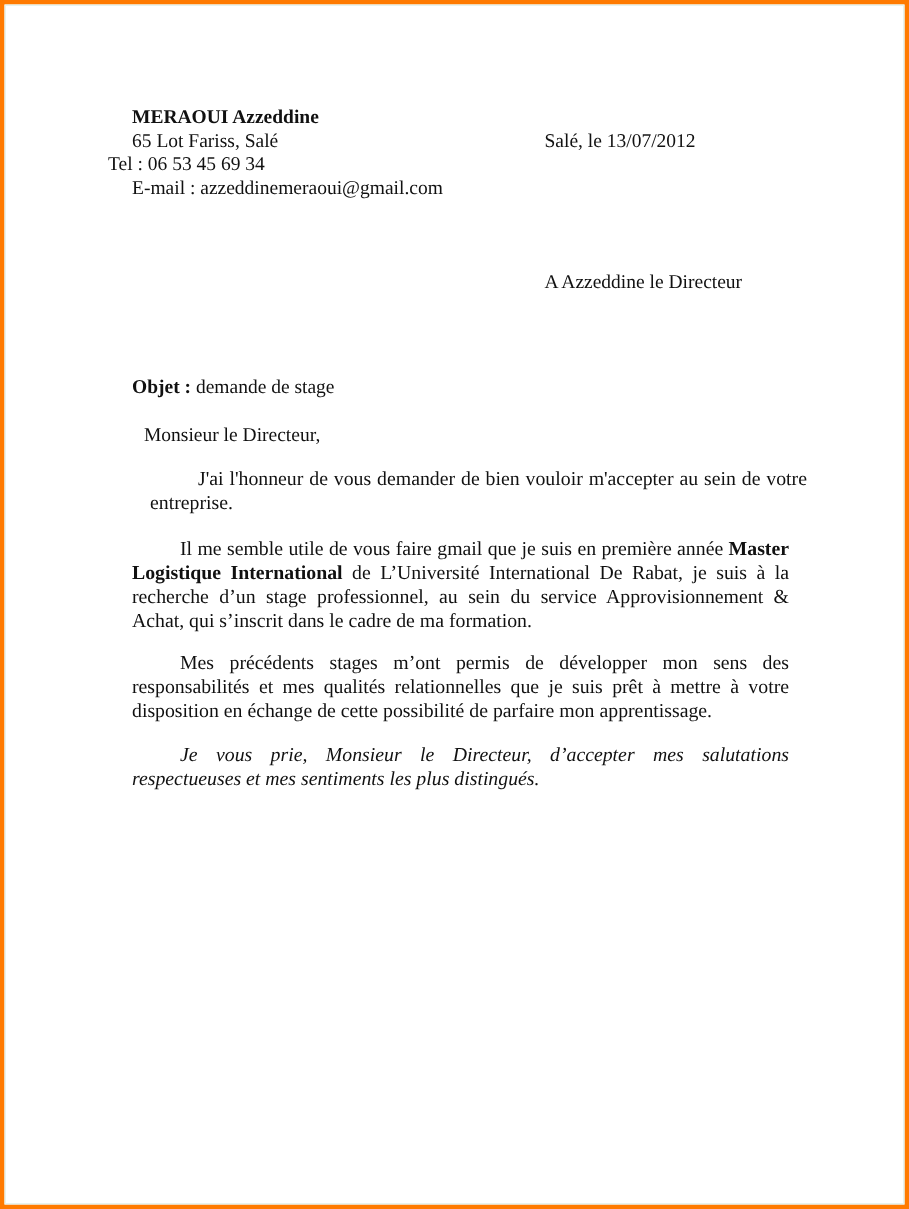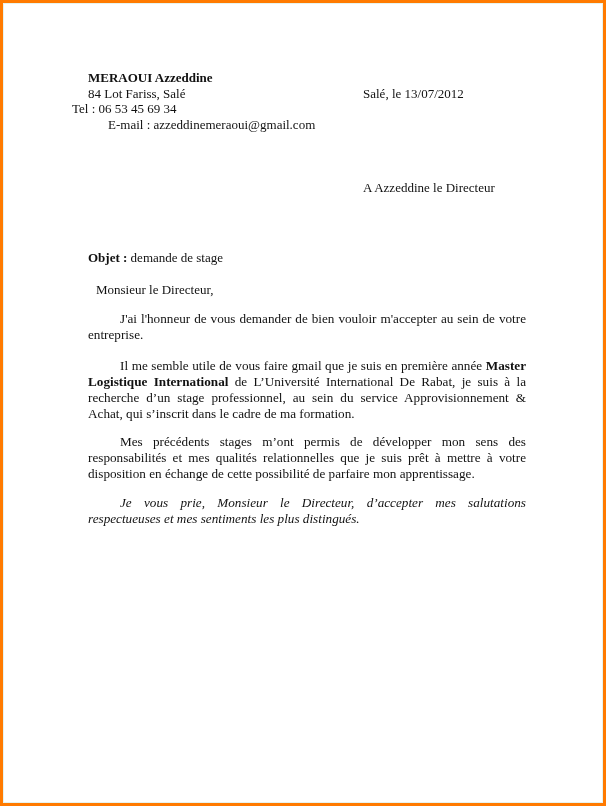--- a/index.html
+++ b/index.html
@@ -48,36 +48,36 @@
 </style>
 </head>
 <body>
 
 <div class="page-frame"></div>
 
 <div>
 
   <div>
     <div class="line bold" style="left:88px; top:70px;">MERAOUI Azzeddine</div>
-    <div class="line" style="left:88px; top:86px;">84 Lot Fariss, Salé</div>
+    <div class="line" style="left:88px; top:86px;">65 Lot Fariss, Salé</div>
     <div class="line" style="left:72px; top:101px;">Tel : 06 53 45 69 34</div>
-    <div class="line" style="left:88px; top:117px;margin-left:20px;">E-mail : azzeddinemeraoui@gmail.com</div>
+    <div class="line" style="left:88px; top:117px;">E-mail : azzeddinemeraoui@gmail.com</div>
   </div>
 
   <div class="line" style="left:363px; top:86px;">Salé, le 13/07/2012</div>
 
   <div class="line" style="left:363px; top:180px;">A Azzeddine le Directeur</div>
 
   <div class="line" style="left:88px; top:250px;">
     <span class="bold">Objet :</span><span> demande de stage</span>
   </div>
 
   <div class="line" style="left:88px; top:282px;margin-left:8px;">Monsieur le Directeur,</div>
 
-  <div class="para" style="top:311px;">J'ai l'honneur de vous demander de bien vouloir m'accepter  au sein de votre entreprise.</div>
+  <div class="para" style="top:311px;margin-left:12px;">J'ai l'honneur de vous demander de bien vouloir m'accepter  au sein de votre entreprise.</div>
 
   <div class="para" style="top:358px;">
     <span>Il me semble utile de vous faire gmail que je suis en première année </span><span class="b">Master Logistique International</span><span> de L’Université International De Rabat, je suis à la recherche d’un stage professionnel, au sein du service Approvisionnement &amp; Achat, qui s’inscrit dans le cadre de ma formation.</span>
   </div>
 
   <div class="para" style="top:434px;">Mes précédents stages m’ont permis de développer mon sens des responsabilités et mes qualités relationnelles que je suis prêt à mettre à votre disposition en échange de cette possibilité de parfaire mon apprentissage.</div>
 
   <div class="para" style="top:495px;font-style:italic;">Je vous prie, Monsieur le Directeur, d’accepter mes salutations respectueuses et mes sentiments les plus distingués.</div>
 
 </div>

